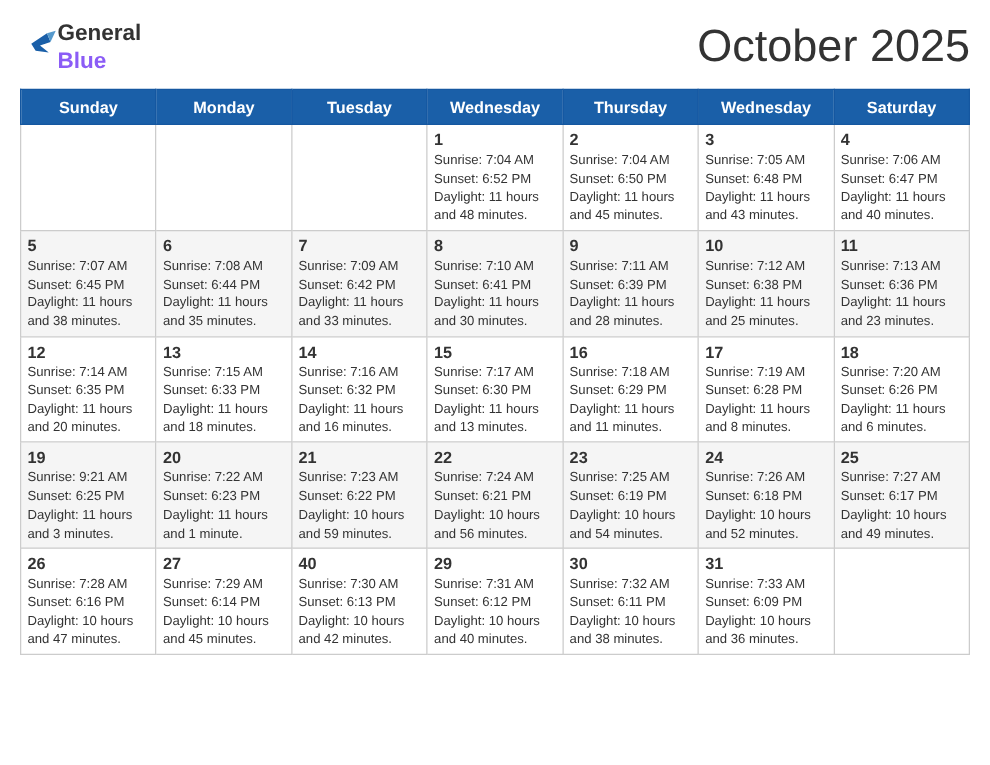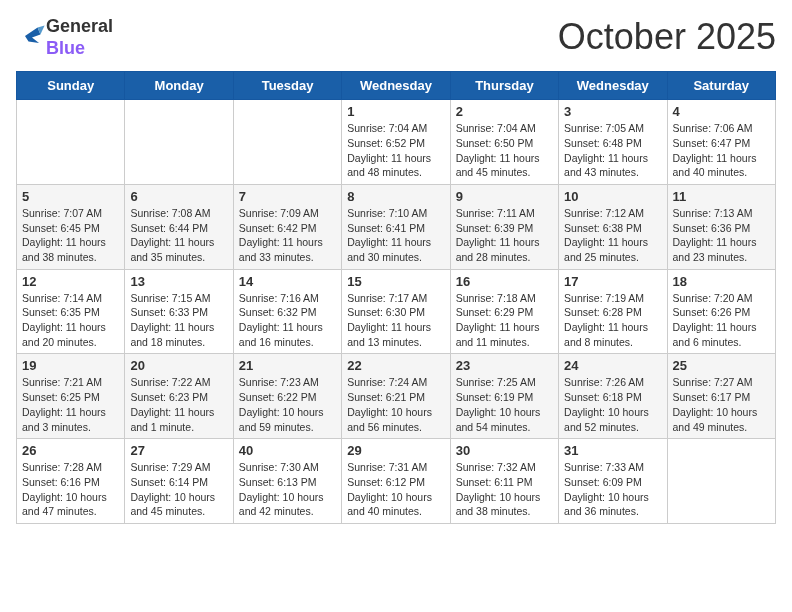--- a/index.html
+++ b/index.html
@@ -252,21 +252,21 @@
           <div class="day-number">18</div>
           <div class="day-info">Sunrise: 7:20 AM
 Sunset: 6:26 PM
 Daylight: 11 hours
 and 6 minutes.</div>
         </td>
       </tr>
       <tr>
         <td>
           <div class="day-number">19</div>
-          <div class="day-info">Sunrise: 7:21 AM
+          <div class="day-info">Sunrise: 9:21 AM
 Sunset: 6:25 PM
 Daylight: 11 hours
 and 3 minutes.</div>
         </td>
         <td>
           <div class="day-number">20</div>
           <div class="day-info">Sunrise: 7:22 AM
 Sunset: 6:23 PM
 Daylight: 11 hours
 and 1 minute.</div>

